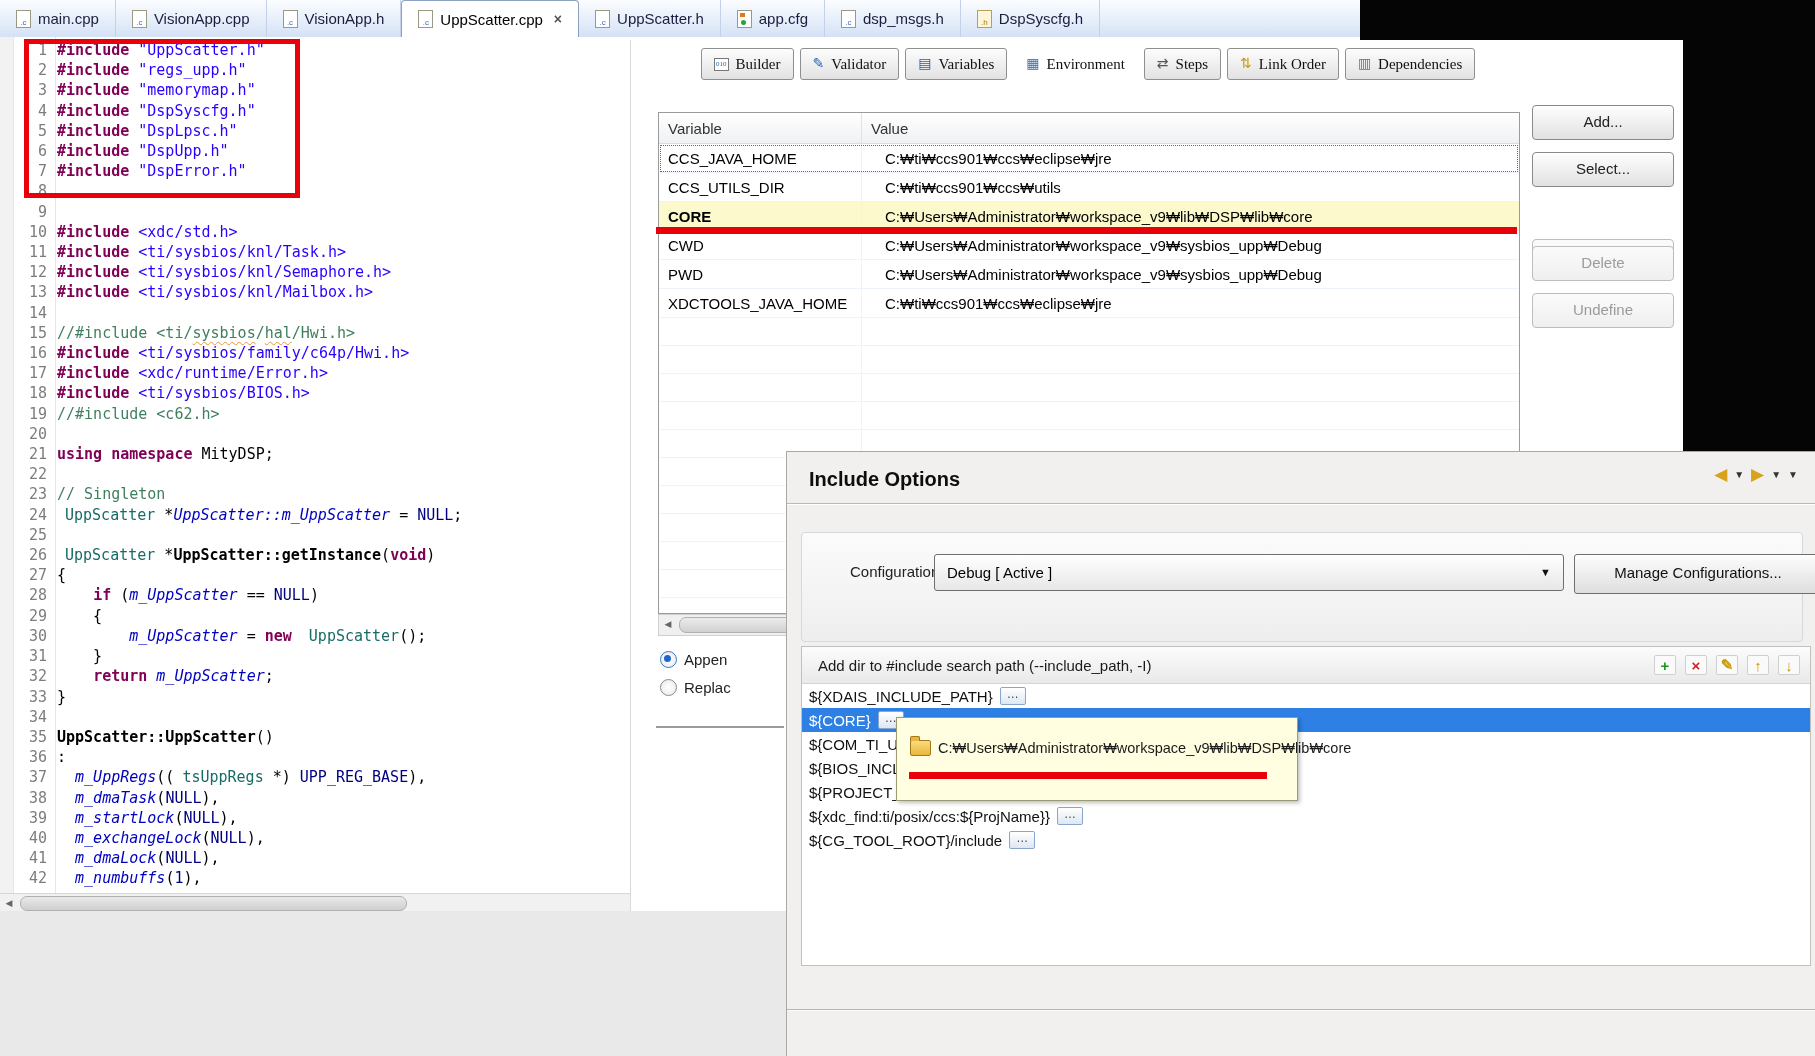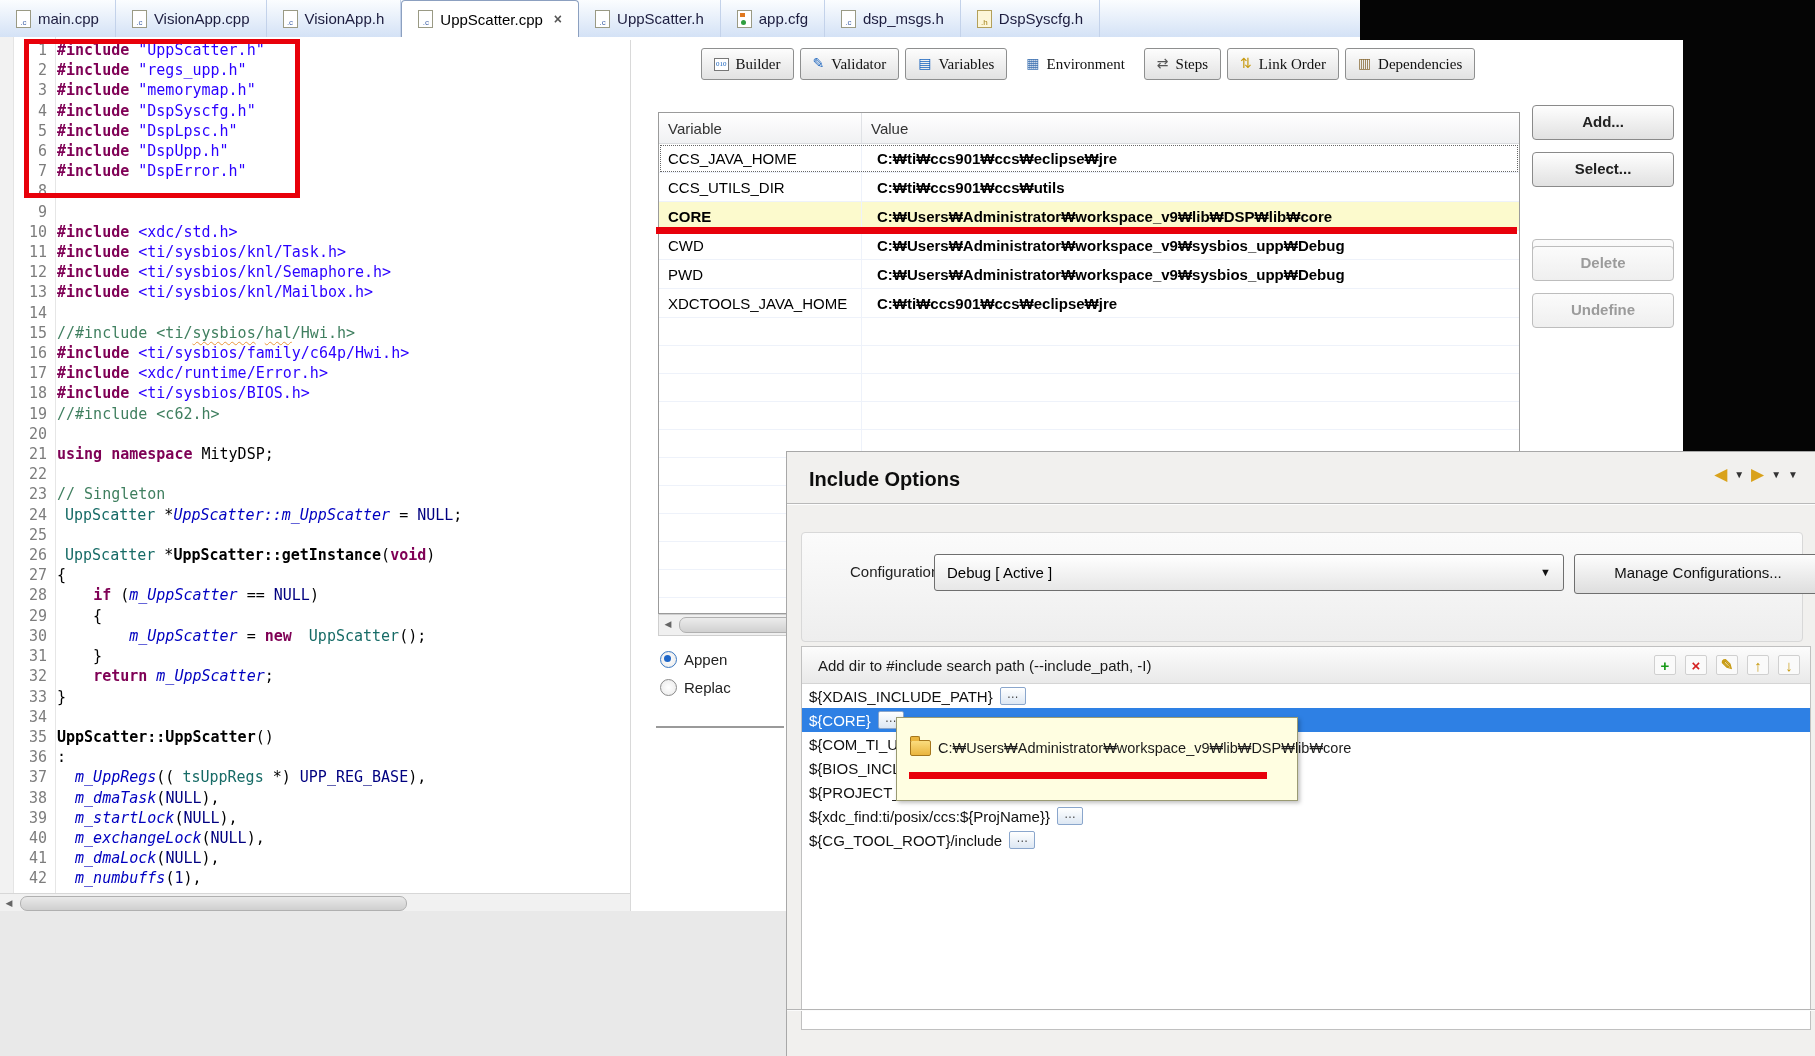--- a/index.html
+++ b/index.html
@@ -57,29 +57,29 @@
   .pticon-box{font-size:7px;border:1px solid #777;background:#fff;padding:2px 1px;line-height:7px;}
 
   #envtable{position:absolute;left:28px;top:72px;width:860px;height:500px;border:1px solid #9b9b9b;background:#fff;overflow:hidden;}
   .thead{display:flex;height:30px;background:linear-gradient(#ffffff,#f0f1f3);border-bottom:1px solid #d9dbde;
          font-size:15px;color:#333;align-items:center;}
   .hcell{padding-left:9px;}
   .hvar{width:193px;border-right:1px solid #e0e2e6;height:100%;display:flex;align-items:center;}
   .hval{flex:1;}
   .trow{display:flex;height:28px;align-items:center;font-size:15px;border-bottom:1px solid #eef2fa;}
   .cvar{width:193px;padding-left:9px;flex:0 0 auto;overflow:hidden;white-space:nowrap;}
-  .cval{flex:1;padding-left:15px;border-left:1px solid #eef2fa;overflow:hidden;white-space:nowrap;height:100%;display:flex;align-items:center;font-weight:bold;}
+  .cval{flex:1;padding-left:23px;border-left:1px solid #eef2fa;overflow:hidden;white-space:nowrap;height:100%;display:flex;align-items:center;}
   .tfocus{outline:1px dotted #666;outline-offset:-2px;}
   .thigh{background:#fcfacd;}
   .thigh .cvar{font-weight:bold;}
   .tgrid{height:300px;background:repeating-linear-gradient(to bottom,transparent 0 27px,#eef2fa 27px 28px);position:relative;}
   .tgrid::after{content:"";position:absolute;left:202px;top:0;width:1px;height:100%;background:#eef2fa;}
 
   .env-btn{position:absolute;left:1532px;width:140px;height:33px;border:1px solid #8a8a8a;border-radius:4px;
-           background:linear-gradient(#fefefe,#e1e1e1);font-size:15px;color:#222;text-align:center;line-height:31px;font-weight:bold;}
+           background:linear-gradient(#fefefe,#e1e1e1);font-size:15px;color:#222;text-align:center;line-height:31px;}
   .env-btn.disabled{border-color:#bdbdbd;color:#9b9b9b;background:linear-gradient(#fbfbfb,#efefef);}
 
   .env-hscroll{position:absolute;left:658px;top:614px;width:129px;height:20px;background:#f0f0f0;border:1px solid #cfcfcf;}
   .ehs-btn{position:absolute;left:0;top:0;width:18px;height:18px;font-size:9px;color:#666;display:flex;align-items:center;justify-content:center;}
   .ehs-thumb{position:absolute;left:20px;top:2px;width:107px;height:14px;border:1px solid #b0b0b0;border-radius:7px 0 0 7px;background:linear-gradient(#ececec,#d0d0d0);}
 
   #radios{position:absolute;left:660px;top:645px;width:124px;overflow:hidden;}
   .radio-row{display:flex;align-items:center;gap:7px;height:28px;white-space:nowrap;}
   .rdot{width:15px;height:15px;border-radius:50%;border:1px solid #8a8a8a;background:radial-gradient(#ffffff,#e8e8e8);flex:0 0 auto;position:relative;}
   .rdot.rsel{border-color:#3a78c2;}
@@ -100,21 +100,21 @@
   .nav-caret{font-size:10px;line-height:10px;}
   .dlg-sep{position:absolute;left:0;top:51px;width:100%;height:1px;background:#b9b9b9;box-shadow:0 1px 0 #fdfdfd;}
   .cfg-box{position:absolute;left:14px;top:80px;width:1000px;height:108px;border:1px solid #d8d8d8;border-radius:4px;
            background:linear-gradient(#fbfbfb,#eeeeee);}
   .cfg-label{position:absolute;left:48px;top:30px;font-size:15px;color:#222;}
   .cfg-dd{position:absolute;left:132px;top:21px;width:630px;height:37px;border:1px solid #6f6f6f;border-radius:3px;
           background:linear-gradient(#ffffff,#e7e7e7);font-size:15px;line-height:35px;padding-left:12px;box-sizing:border-box;}
   .dd-caret{position:absolute;right:12px;top:0;font-size:11px;color:#111;}
   .cfg-manage{position:absolute;left:772px;top:21px;width:246px;height:38px;border:1px solid #6f6f6f;border-radius:3px;
               background:linear-gradient(#fdfdfd,#dedede);font-size:15px;text-align:center;line-height:36px;color:#111;}
-  .grp{position:absolute;left:14px;top:194px;width:1010px;height:384px;border:1px solid #c0c0c0;background:#fff;box-sizing:border-box;}
+  .grp{position:absolute;left:14px;top:194px;width:1010px;height:320px;border:1px solid #c0c0c0;background:#fff;box-sizing:border-box;}
   .grp-hdr{height:36px;background:linear-gradient(#fcfcfc,#e9e9e9);border-bottom:1px solid #d5d5d5;
            display:flex;align-items:center;justify-content:space-between;padding:0 10px 0 16px;font-size:15px;color:#1a1a1a;}
   #grpicons{display:flex;gap:9px;}
   .gicon{width:20px;height:18px;display:flex;align-items:center;justify-content:center;font-size:15px;font-weight:bold;
          border:1px solid #d0d0d0;border-radius:2px;background:#fafafa;}
   .grp-list{position:relative;}
   .gitem{height:24px;display:flex;align-items:center;gap:7px;padding-left:7px;font-size:15px;color:#111;white-space:nowrap;}
   .gitem.selected{background:#2e80e4;color:#fff;}
   .more-box{width:24px;height:16px;border:1px solid #8aa6cc;border-radius:2px;background:linear-gradient(#ffffff,#dde7f3);
             font-size:12px;line-height:12px;text-align:center;color:#444;flex:0 0 auto;}

